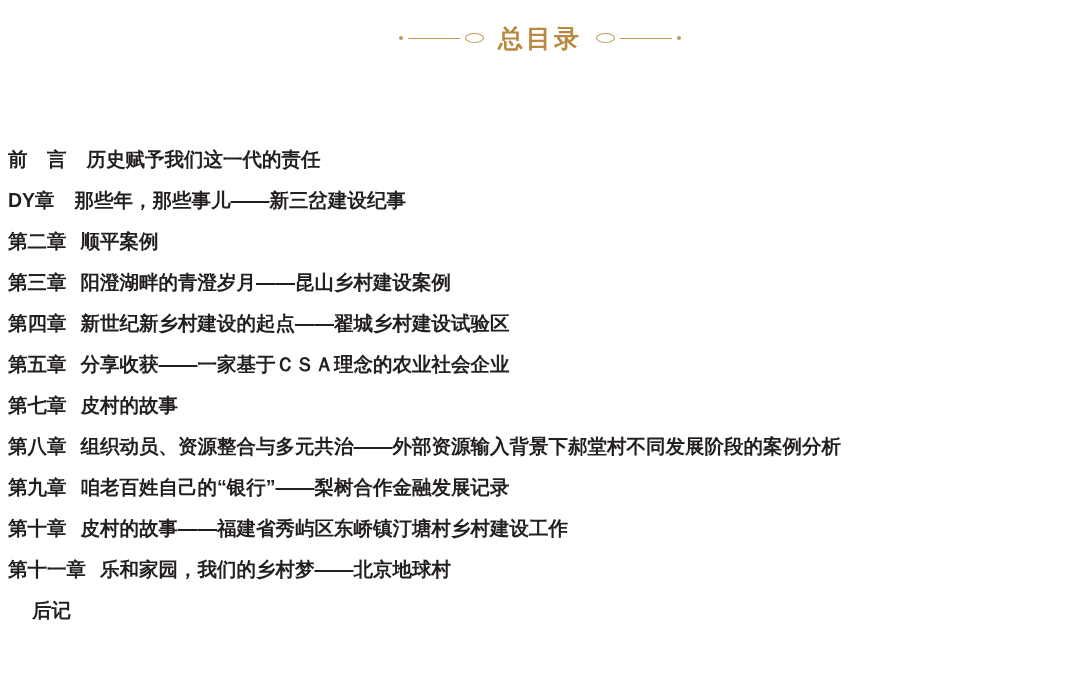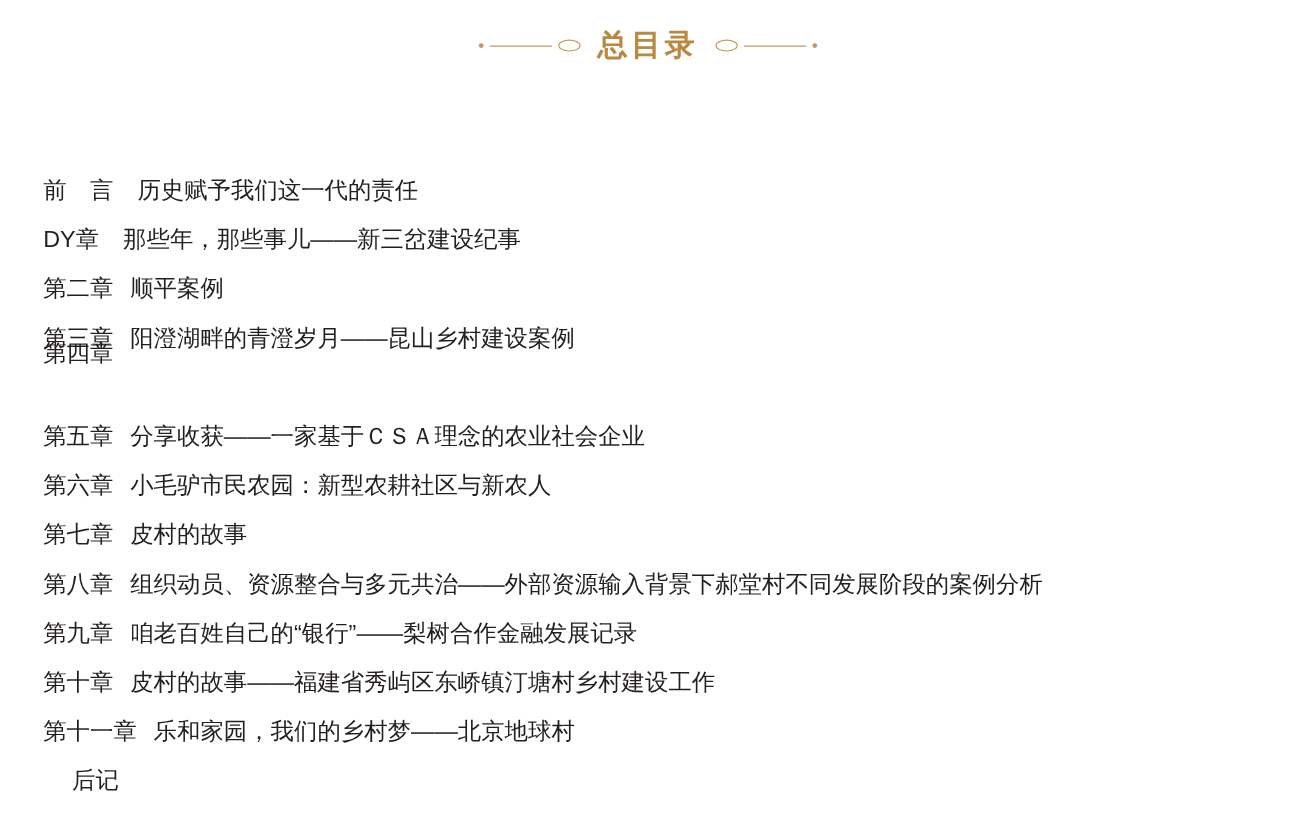--- a/index.html
+++ b/index.html
@@ -58,22 +58,23 @@
   .orn-dot {
     width: 4px;
     height: 4px;
     border-radius: 50%;
     background: #c09a55;
   }
 
   
   .toc {
     margin-top: 62px;
-    padding-left: 36px;
+    padding-left: 8px;
     padding-right: 20px;
+    font-weight: bold;
   }
   .toc-row {
     display: flex;
     align-items: baseline;
     font-size: 19.5px;
     line-height: 1;
     height: 41px;
     white-space: nowrap;
     color: #231f1e;
   }
@@ -133,30 +134,26 @@
         <span class="toc-title">顺平案例</span>
       </div>
       <div class="toc-row">
         <span class="toc-label">第三章</span>
         <span class="toc-gap-narrow"></span>
         <span class="toc-title">阳澄湖畔的青澄岁月——昆山乡村建设案例</span>
       </div>
       <div class="toc-row">
         <span class="toc-label">第四章</span>
         <span class="toc-gap-narrow"></span>
+        <span class="toc-title">新世纪新乡村建设的起点——翟城乡村建设试验区</span>
       </div>
       <div class="toc-row">
         <span class="toc-label">第五章</span>
         <span class="toc-gap-narrow"></span>
         <span class="toc-title">分享收获——一家基于ＣＳＡ理念的农业社会企业</span>
-      </div>
-      <div class="toc-row">
-        <span class="toc-label">第六章</span>
-        <span class="toc-gap-narrow"></span>
-        <span class="toc-title">小毛驴市民农园：新型农耕社区与新农人</span>
       </div>
       <div class="toc-row">
         <span class="toc-label">第七章</span>
         <span class="toc-gap-narrow"></span>
         <span class="toc-title">皮村的故事</span>
       </div>
       <div class="toc-row">
         <span class="toc-label">第八章</span>
         <span class="toc-gap-narrow"></span>
         <span class="toc-title">组织动员、资源整合与多元共治——外部资源输入背景下郝堂村不同发展阶段的案例分析</span>

